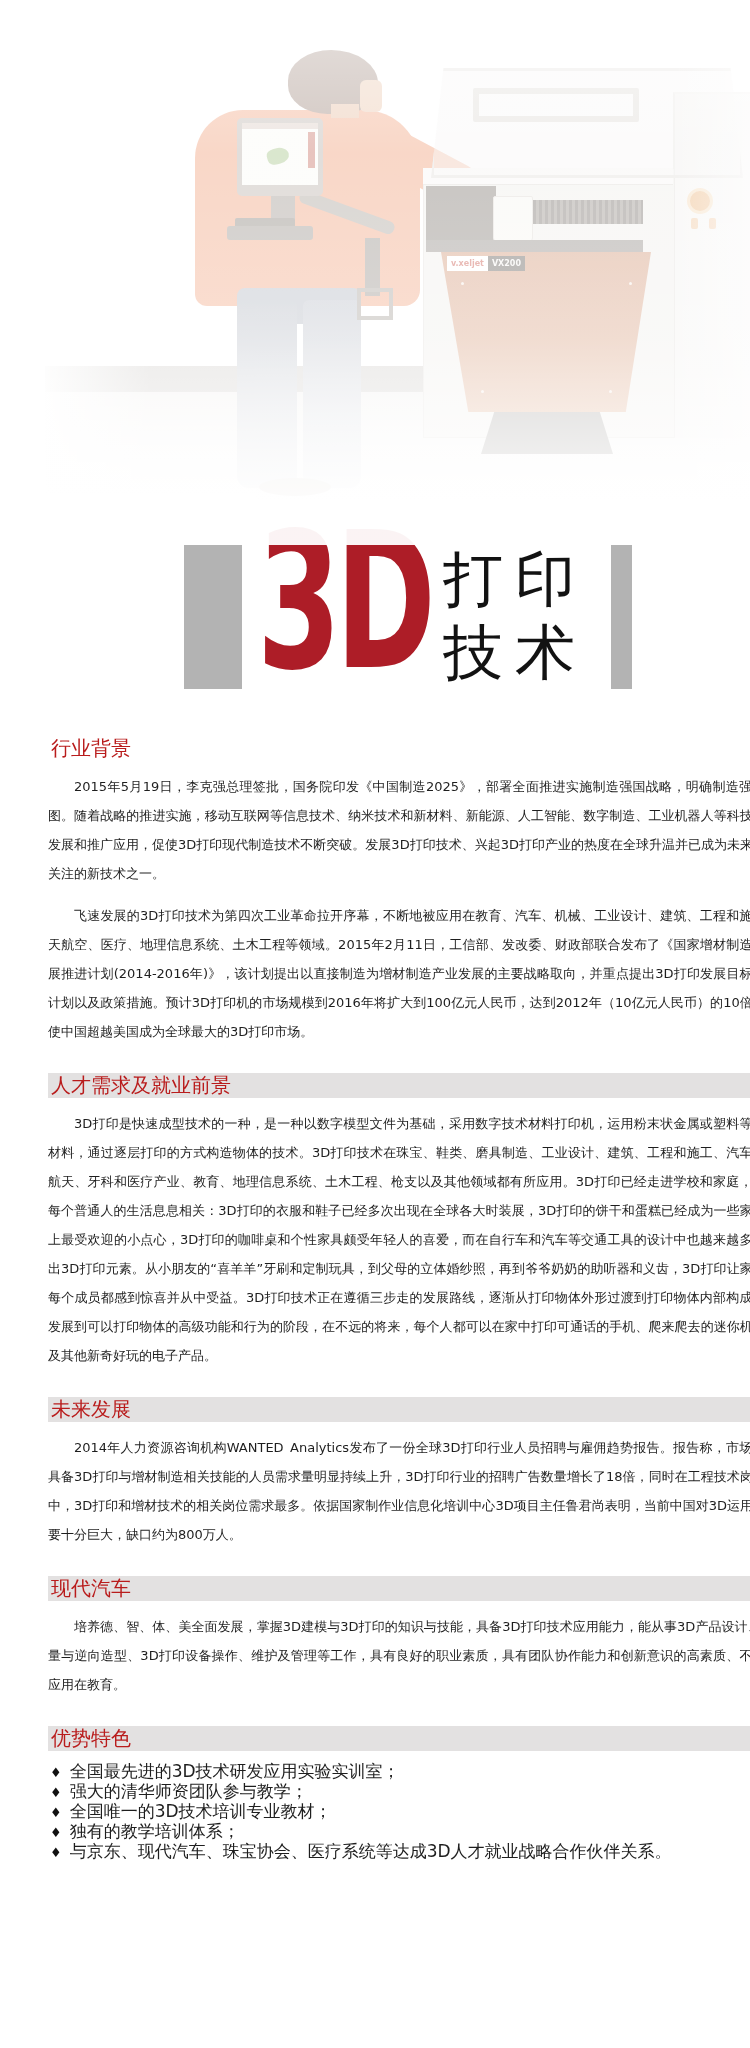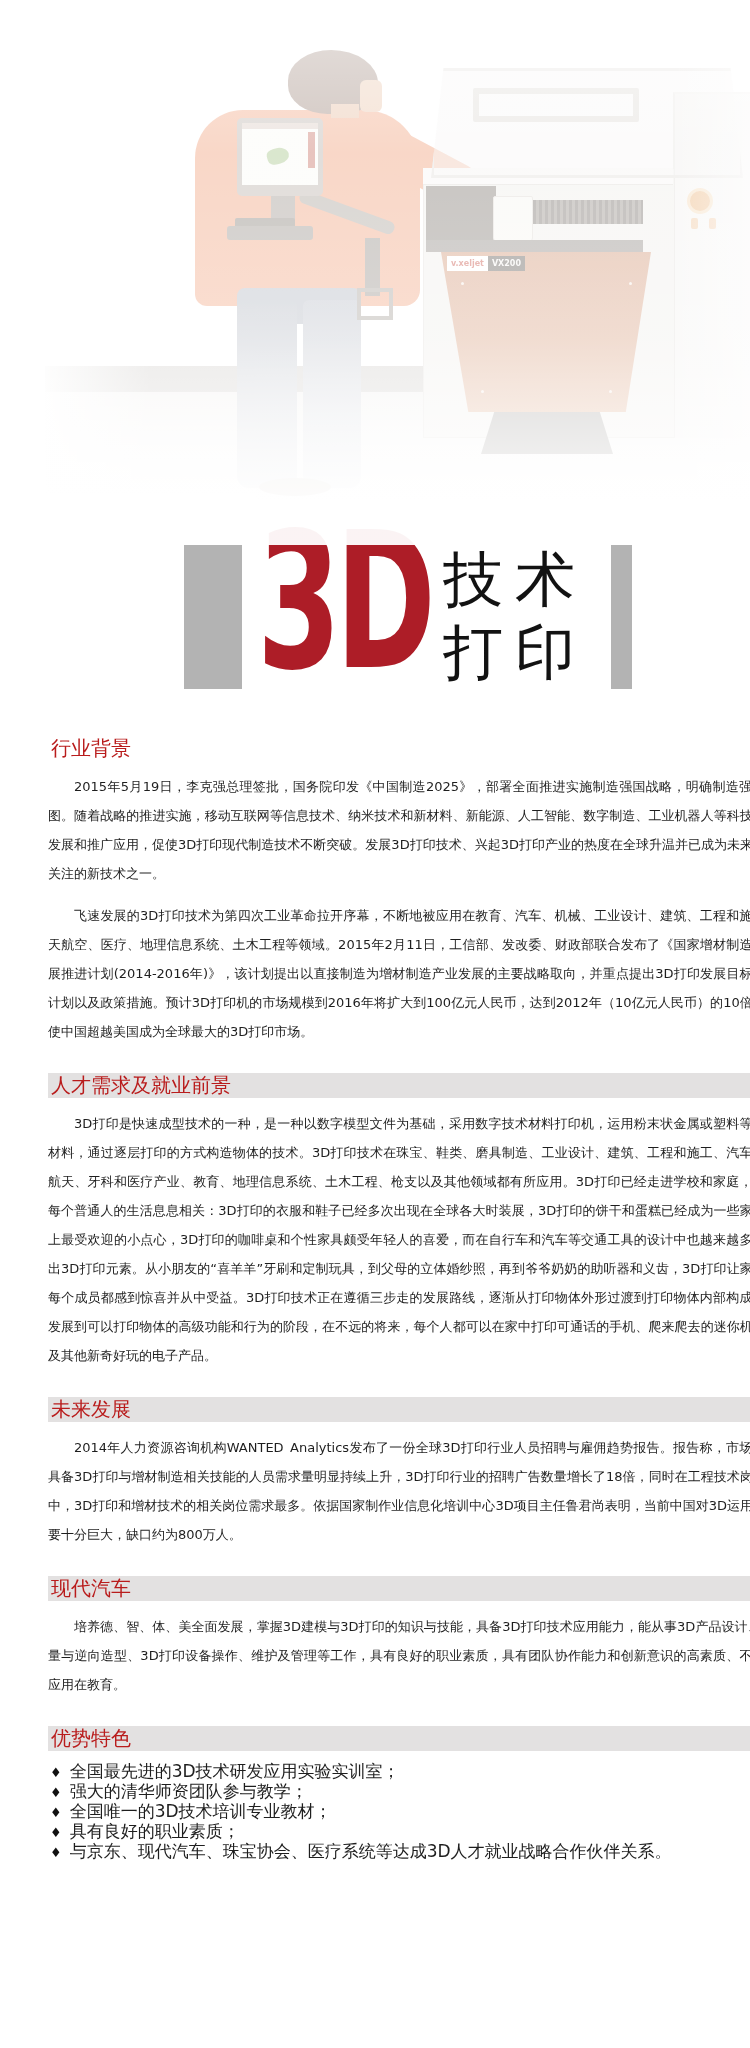--- a/index.html
+++ b/index.html
@@ -133,22 +133,22 @@
       <div class="screw s4"></div>
       <div class="pedestal"></div>
     </div>
     <div class="hero-fade"></div>
   </div>
 
   <div class="title-block">
     <div class="tbar tbar-left"></div>
     <div class="t3d">3D</div>
     <div class="tcn">
+      <div>打印</div>
       <div>技术</div>
-      <div>打印</div>
     </div>
     <div class="tbar tbar-right"></div>
   </div>
 
   <div class="content">
 
     <section>
       <h2 class="sec-head">行业背景</h2>
       <p class="body-p">2015年5月19日，李克强总理签批，国务院印发《中国制造2025》，部署全面推进实施制造强国战略，明确制造强国路线图。随着战略的推进实施，移动互联网等信息技术、纳米技术和新材料、新能源、人工智能、数字制造、工业机器人等科技的迅速发展和推广应用，促使3D打印现代制造技术不断突破。发展3D打印技术、兴起3D打印产业的热度在全球升温并已成为未来最值得关注的新技术之一。</p>
       <p class="body-p">飞速发展的3D打印技术为第四次工业革命拉开序幕，不断地被应用在教育、汽车、机械、工业设计、建筑、工程和施工、航天航空、医疗、地理信息系统、土木工程等领域。2015年2月11日，工信部、发改委、财政部联合发布了《国家增材制造产业发展推进计划(2014-2016年)》，该计划提出以直接制造为增材制造产业发展的主要战略取向，并重点提出3D打印发展目标、推进计划以及政策措施。预计3D打印机的市场规模到2016年将扩大到100亿元人民币，达到2012年（10亿元人民币）的10倍，从而使中国超越美国成为全球最大的3D打印市场。</p>
@@ -174,21 +174,21 @@
       <div class="bullet-row">
         <span class="diamond">♦</span><span>全国最先进的3D技术研发应用实验实训室；</span>
       </div>
       <div class="bullet-row">
         <span class="diamond">♦</span><span>强大的清华师资团队参与教学；</span>
       </div>
       <div class="bullet-row">
         <span class="diamond">♦</span><span>全国唯一的3D技术培训专业教材；</span>
       </div>
       <div class="bullet-row">
-        <span class="diamond">♦</span><span>具有良好的职业素质；</span>
+        <span class="diamond">♦</span><span>独有的教学培训体系；</span>
       </div>
       <div class="bullet-row">
         <span class="diamond">♦</span><span>与京东、现代汽车、珠宝协会、医疗系统等达成3D人才就业战略合作伙伴关系。</span>
       </div>
     </section>
 
   </div>
 </div>
 
 </body></html>

